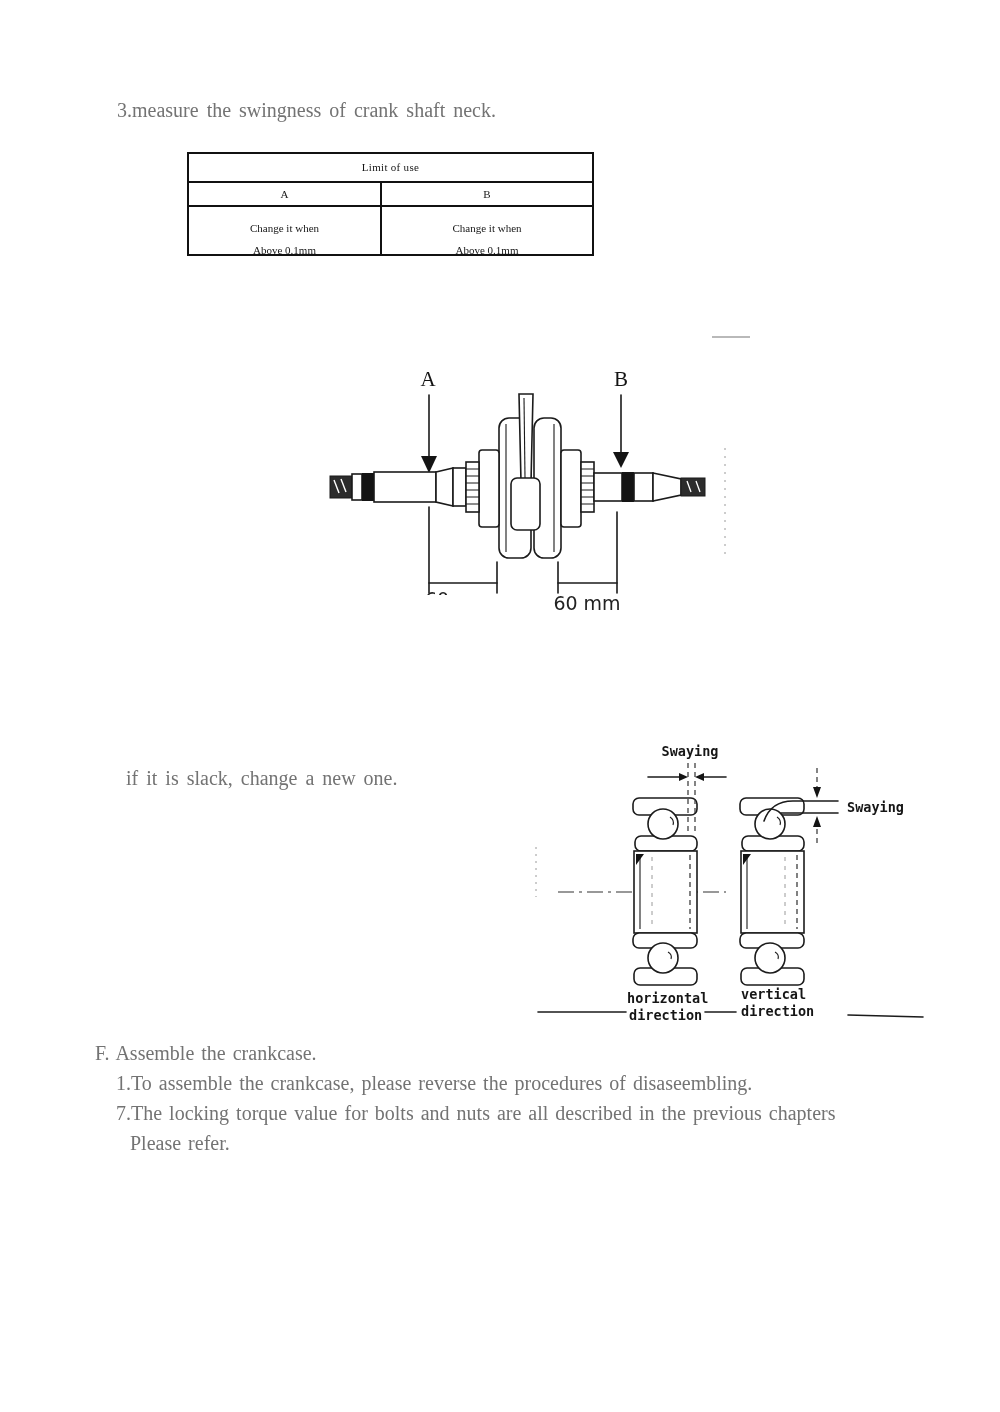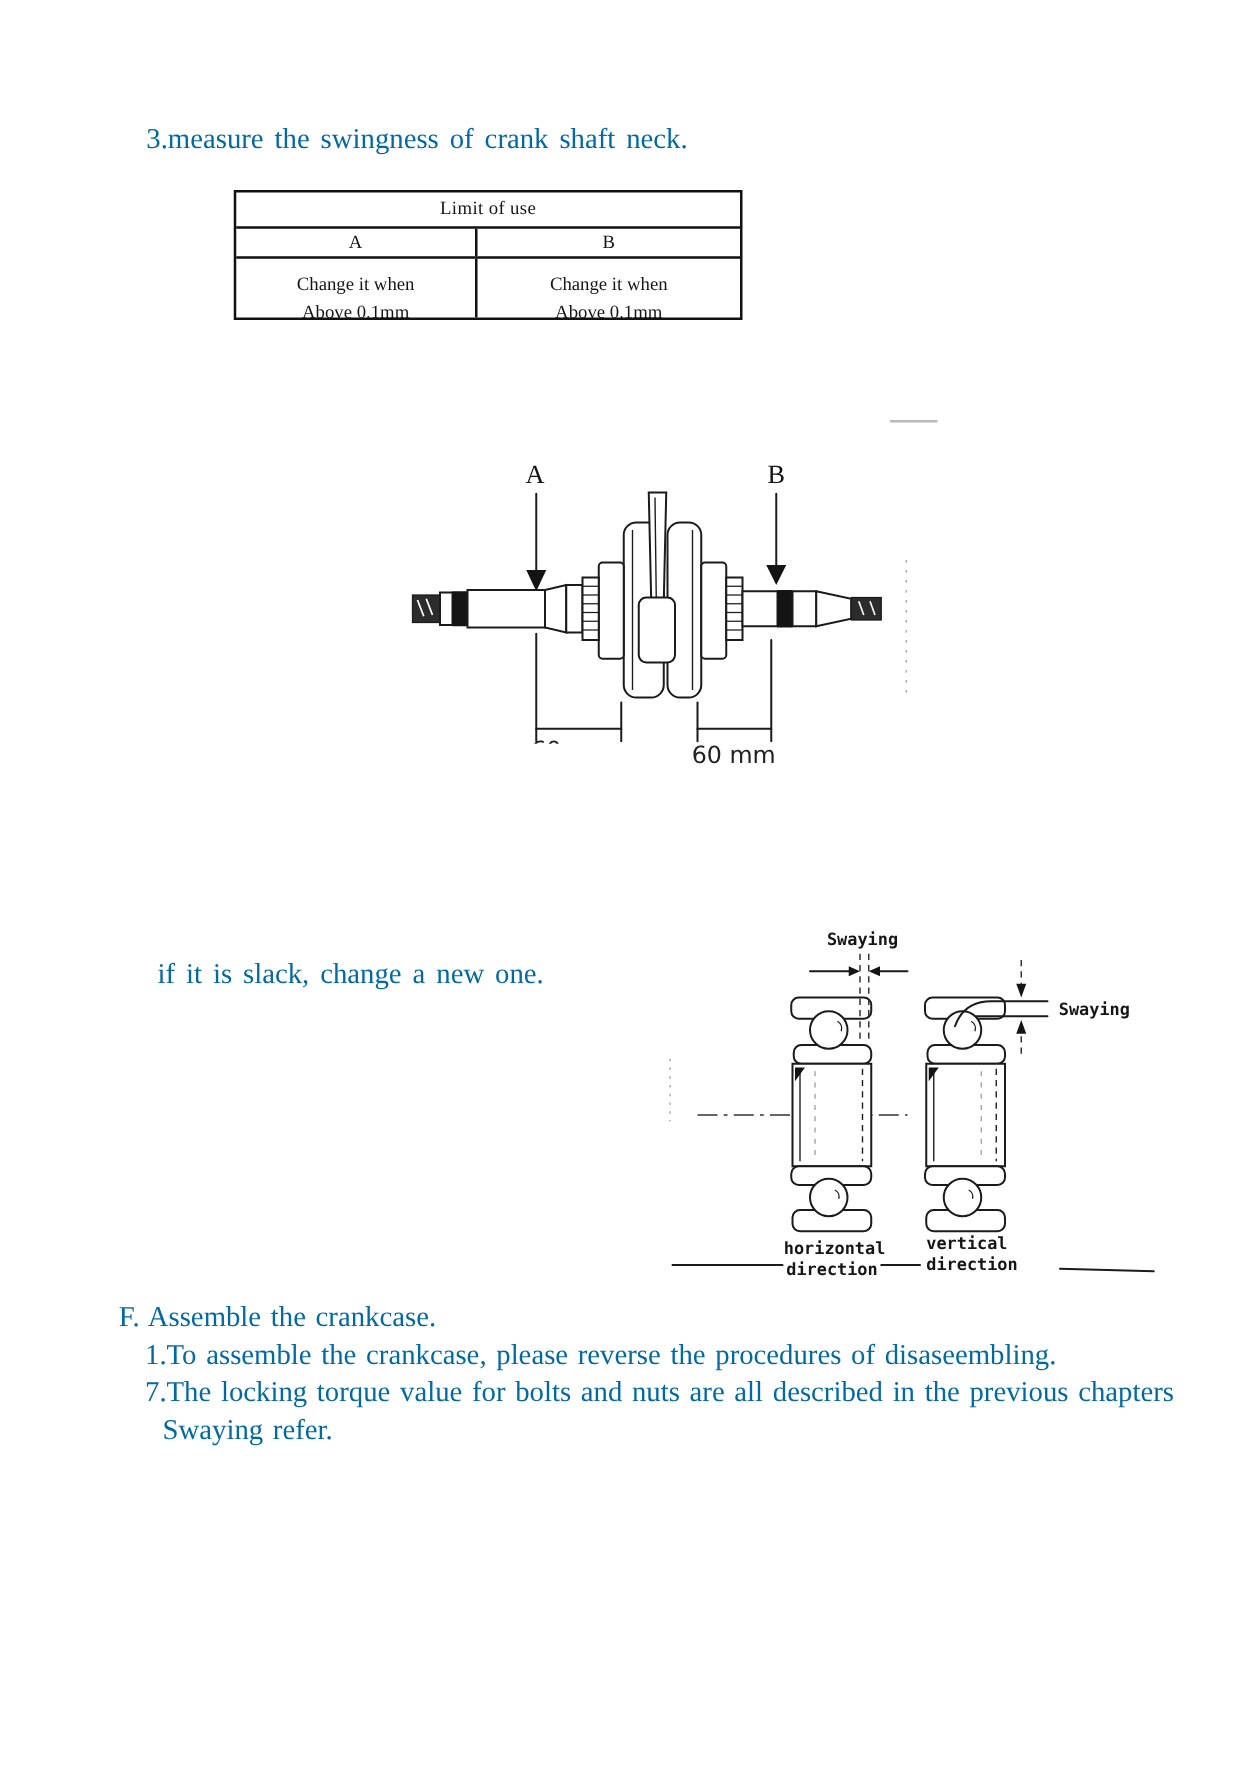--- a/index.html
+++ b/index.html
@@ -7,32 +7,32 @@
     position:relative;
     width:1000px;height:1412px;
     background:#ffffff;
     margin:0 auto;
     font-family:"Liberation Serif", serif;
     color:#1b1b1b;
     overflow:hidden;
   }
   .abs{position:absolute;}
   .body-text{
-    font-size:23px;
+    font-size:20px;
     line-height:19px;
     word-spacing:3px;
     white-space:nowrap;
-    color:#0369a1;
+    color:#737373;
   }
   
   .limit-table{
     position:absolute;left:187px;top:152px;width:403px;
     border:2px solid #111;
     border-collapse:collapse;
-    font-size:15px;
+    font-size:11px;
     text-align:center;
     color:#161616;
   }
   .limit-table .t-title{
     border-bottom:2px solid #111;
     height:27px;line-height:27px;
     letter-spacing:.3px;
   }
   .limit-table .t-row{display:flex;}
   .limit-table .t-row.head .t-cell{height:22px;line-height:22px;}
@@ -237,15 +237,15 @@
     <text class="fig-mono" x="211" y="281">direction</text>
 
     <line class="ln" x1="8" y1="277" x2="96" y2="277" stroke-width="1.3"></line>
     <line class="ln" x1="175" y1="277" x2="206" y2="277" stroke-width="1.3"></line>
     <line class="ln" x1="318" y1="280" x2="393" y2="282" stroke-width="1.3"></line>
   </svg>
 
   <div class="abs body-text" style="left:95px;top:1044px;word-spacing:2px;">F. Assemble the crankcase.</div>
   <div class="abs body-text" style="left:116px;top:1074px;word-spacing:2px;">1.To assemble the crankcase, please reverse the procedures of disaseembling.</div>
   <div class="abs body-text" style="left:116px;top:1104px;word-spacing:2px;">7.The locking torque value for bolts and nuts are all described in the previous chapters</div>
-  <div class="abs body-text" style="left:130px;top:1134px;word-spacing:2px;">Swaying refer.</div>
+  <div class="abs body-text" style="left:130px;top:1134px;word-spacing:2px;">Please refer.</div>
 
 </div>
 
 </body></html>

